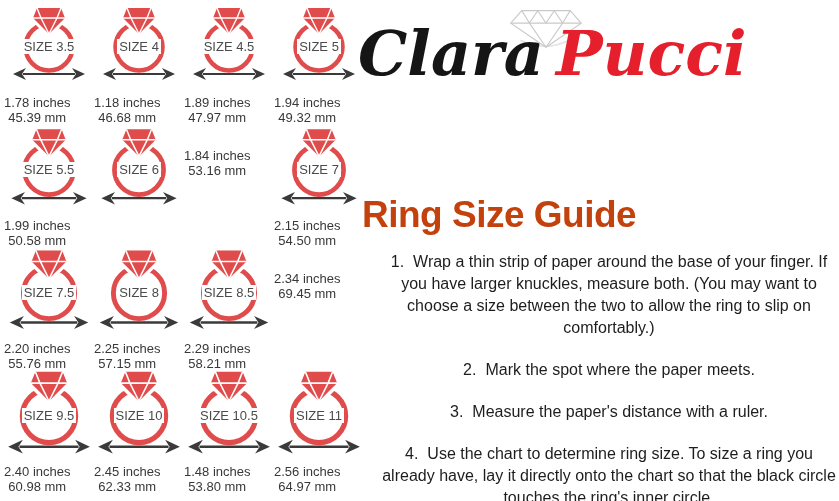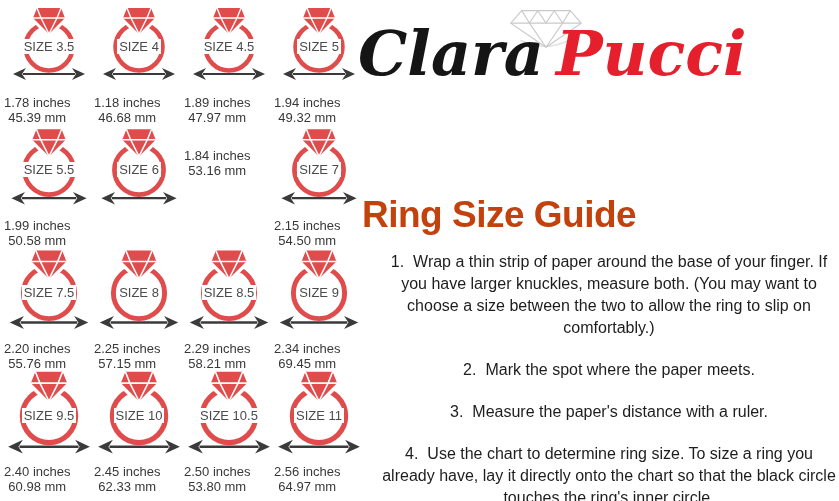--- a/index.html
+++ b/index.html
@@ -333,40 +333,20 @@
         <span>SIZE 8.5</span>
       </div>
     </div>
     <div class="measure">
       <span>2.29 inches</span>
       <span>58.21 mm</span>
     </div>
   </div>
 
   <div class="cell">
-    <div class="ringwrap">
-      <svg class="ring-svg" width="90" height="70" viewBox="0 0 90 70">
-        <g class="ring-scale" transform="translate(-4.050000000000003 -3.5100000000000033) scale(1.09)">
-          <circle class="ring-circle" cx="45" cy="39" r="23.5"></circle>
-          <g>
-            <path class="gem-halo" d="M33,0 L57,0 L61,10 L45,26 L29,10 Z"></path>
-            <path class="gem-body" d="M33,0 L57,0 L61,10 L45,26 L29,10 Z"></path>
-            <path class="gem-facets" d="M29,10 L61,10 M33,0 L37,10 M57,0 L53,10 M37,10 L45,26 M53,10 L45,26"></path>
-          </g>
-          <g class="arrow">
-            <line x1="19" y1="66" x2="71" y2="66"></line>
-            <path d="M9,66 L22,60 L18,66 L22,72 Z"></path>
-            <path d="M81,66 L68,60 L72,66 L68,72 Z"></path>
-          </g>
-        </g>
-      </svg>
-      <div class="size-label">
-        <span>SIZE 9</span>
-      </div>
-    </div>
     <div class="measure">
       <span>2.34 inches</span>
       <span>69.45 mm</span>
     </div>
   </div>
 
   <div class="cell">
     <div class="ringwrap">
       <svg class="ring-svg" width="90" height="70" viewBox="0 0 90 70">
         <g class="ring-scale" transform="translate(-6.075 -5.265000000000001) scale(1.135)">
@@ -435,21 +415,21 @@
             <path d="M9,66 L22,60 L18,66 L22,72 Z"></path>
             <path d="M81,66 L68,60 L72,66 L68,72 Z"></path>
           </g>
         </g>
       </svg>
       <div class="size-label">
         <span>SIZE 10.5</span>
       </div>
     </div>
     <div class="measure">
-      <span>2.50 inches</span>
+      <span>1.48 inches</span>
       <span>53.80 mm</span>
     </div>
   </div>
 
   <div class="cell">
     <div class="ringwrap">
       <svg class="ring-svg" width="90" height="70" viewBox="0 0 90 70">
         <g class="ring-scale" transform="translate(-6.075 -5.265000000000001) scale(1.135)">
           <circle class="ring-circle" cx="45" cy="39" r="23.5"></circle>
           <g>

